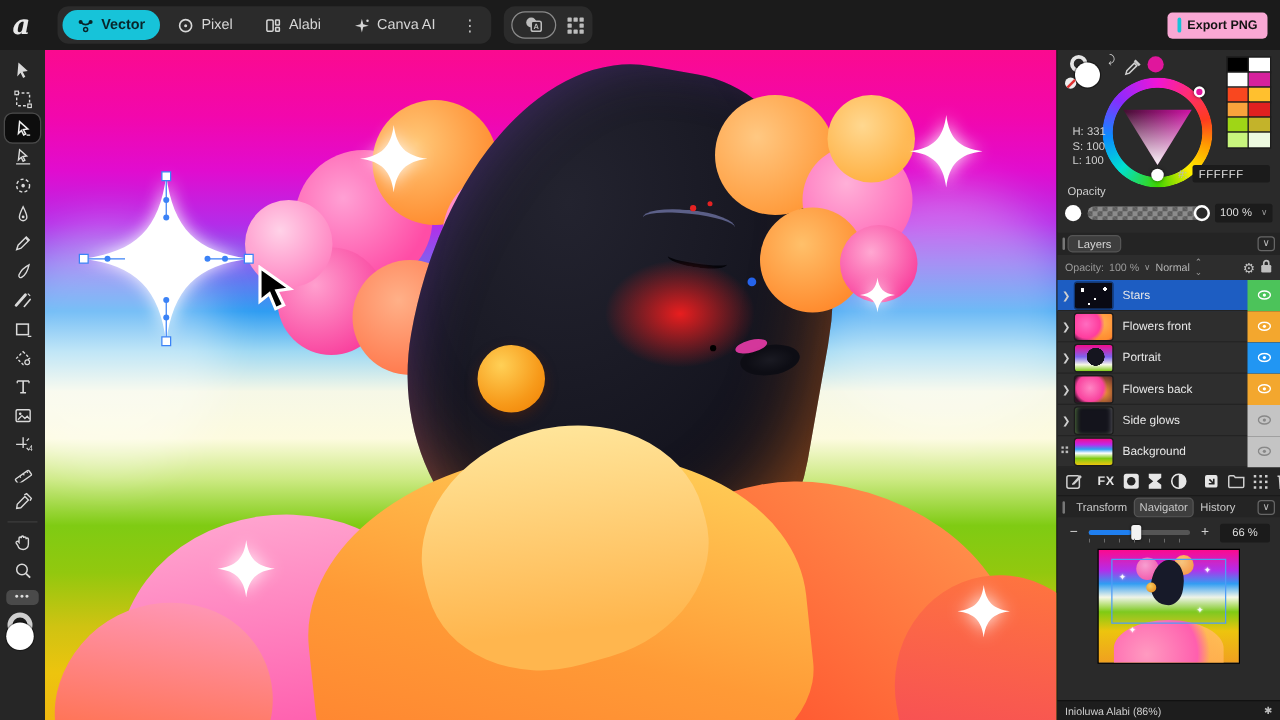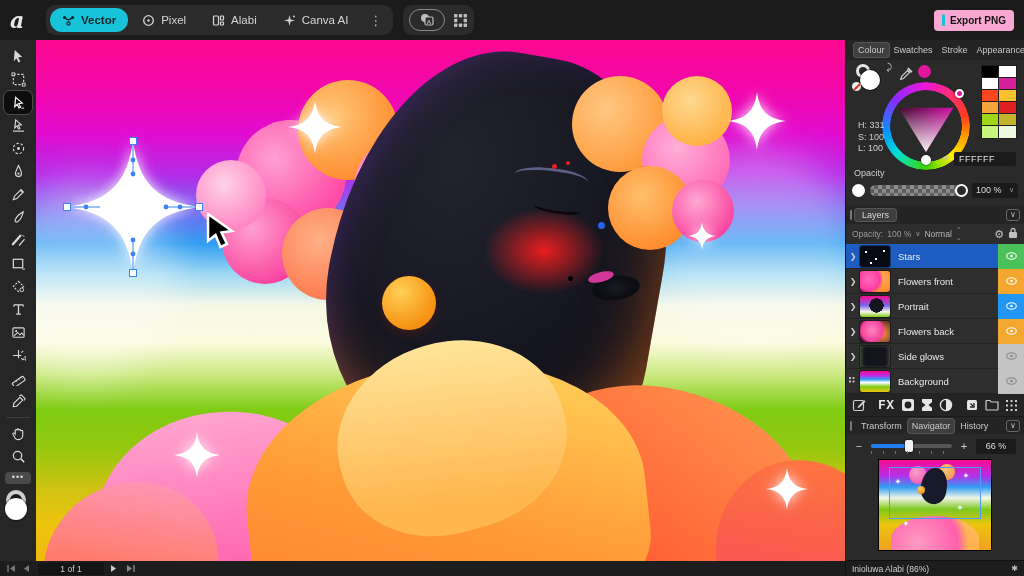--- a/index.html
+++ b/index.html
@@ -124,21 +124,21 @@
   .th-stars { background:#0a0a14; background-image:radial-gradient(circle 1.5px at 6px 6px,#fff 99%,transparent), radial-gradient(circle 1px at 16px 13px,#fff 99%,transparent), radial-gradient(circle 1.5px at 24px 5px,#fff 99%,transparent), radial-gradient(circle 1px at 11px 17px,#fff 99%,transparent); }
   .th-flowersf { background:radial-gradient(circle at 30% 40%,#ff6cc0,#ff3d9e 45%,transparent 60%), radial-gradient(circle at 70% 35%,#ffb154,#ff8b2e 55%,transparent 70%), radial-gradient(circle at 55% 75%,#f9429e,transparent 70%), #3a1030; }
   .th-portrait { background:radial-gradient(circle at 55% 45%,#15151f 35%,transparent 36%), linear-gradient(180deg,#f20c8c,#7e63f0 45%,#f6f8e7 75%,#7fcb13); }
   .th-flowersb { background:radial-gradient(circle at 40% 45%,#ff86c4,#f9429e 50%,transparent 65%), radial-gradient(circle at 75% 60%,#ff9a3a,transparent 70%), #351026; }
   .th-glows { background:#14141c; box-shadow:inset 3px 0 4px -2px #9fef6a66, inset -3px 0 4px -2px #ffffff44; }
   .th-bg { background:linear-gradient(180deg,#f20c8c 0%,#c02ae8 22%,#2f9ff2 40%,#ffffff 55%,#7fcb13 75%,#edc40e 100%); }
   .art-ico { width:14px; display:flex; align-items:center; justify-content:center; }
 
   .layers-footer { height:22px; flex:0 0 22px; background:#242424; display:flex; align-items:center; padding:0 6px; gap:6px; }
   .lf-spacer { flex:1; }
-  .fx-txt { font-size:13px; font-weight:bold; color:#e6e6e6; letter-spacing:.5px;font-family:Liberation Mono, monospace; }
+  .fx-txt { font-size:10px; font-weight:bold; color:#e6e6e6; letter-spacing:.5px; }
   .ico14 { display:flex; }
 
   .rp-tabsrow2 { height:18px; flex:0 0 18px; background:#242424; display:flex; align-items:center; padding:0 4px; gap:2px; font-size:9px; color:#c9c9c9; border-top:1px solid #1a1a1a; }
   .zoomrow { height:24px; flex:0 0 24px; display:flex; align-items:center; padding:0 8px; gap:7px; background:#2a2a2a; }
   .zr-btn { color:#cfcfcf; font-size:11px; width:10px; text-align:center; }
   .zr-track { flex:1; height:4px; border-radius:2px; background:#555; position:relative; }
   .zr-fill { position:absolute; left:0; top:0; height:4px; width:42%; background:#1f7ff0; border-radius:2px; }
   .zr-handle { position:absolute; left:42%; top:-4px; width:8px; height:12px; background:#f2f2f2; border-radius:2px; box-shadow:0 0 2px #000; }
   .zr-ticks { position:absolute; left:0; right:0; top:7px; height:3px;
      background-image:repeating-linear-gradient(90deg,#6a6a6a 0 1px,transparent 1px 12px); }
@@ -460,57 +460,24 @@
             </svg>
           </div>
           <div class="cursor" style="left:168px;top:172px;">
             <svg width="34" height="38" viewBox="0 0 34 38">
                 <path d="M4 2 L28 19 L17.5 20.5 L23 32 L16.5 35 L11.5 23 L4 29 Z" fill="#000" stroke="#fff" stroke-width="2.5"></path>
               </svg>
           </div>
         </div>
       </div>
 
-      <div class="pagebar">
-        <span class="pn-ico">
-            <svg width="10" height="9" viewBox="0 0 10 9">
-              <path d="M2 1v7" stroke="#777" stroke-width="1.4"></path>
-              <path d="M9 1 L4 4.5 L9 8 Z" fill="#777"></path>
-            </svg>
-          </span>
-        <span class="pn-ico">
-            <svg width="8" height="9" viewBox="0 0 8 9">
-              <path d="M7 1 L2 4.5 L7 8 Z" fill="#777"></path>
-            </svg>
-          </span>
-        <span class="pn-box">1 of 1</span>
-        <span class="pn-ico">
-            <svg width="8" height="9" viewBox="0 0 8 9">
-              <path d="M1 1 L6 4.5 L1 8 Z" fill="#ccc"></path>
-            </svg>
-          </span>
-        <span class="pn-ico">
-            <svg width="10" height="9" viewBox="0 0 10 9">
-              <path d="M1 1 L6 4.5 L1 8 Z" fill="#888"></path>
-              <path d="M8 1v7" stroke="#888" stroke-width="1.4"></path>
-            </svg>
-          </span>
-      </div>
     </div>
 
     <div class="rp">
 
-      <div class="rp-tabsrow">
-        <span class="grip"></span>
-        <span class="rp-tab active">Colour</span>
-        <span class="rp-tab">Swatches</span>
-        <span class="rp-tab">Stroke</span>
-        <span class="rp-tab">Appearance</span>
-
-      </div>
 
       <div class="colour-body">
         <div class="fsw">
           <span class="fsw-back"></span>
           <span class="fsw-front"></span>
           <span class="fsw-none"></span>
           <span class="fsw-swap">⤸</span>
         </div>
         <span class="picker-ico"><svg width="16" height="16" viewBox="0 0 16 16">
               <path d="M9.5 4.5l2 2-6 6-2.8.8.8-2.8z" fill="none" stroke="#cfcfcf" stroke-width="1.2"></path>

